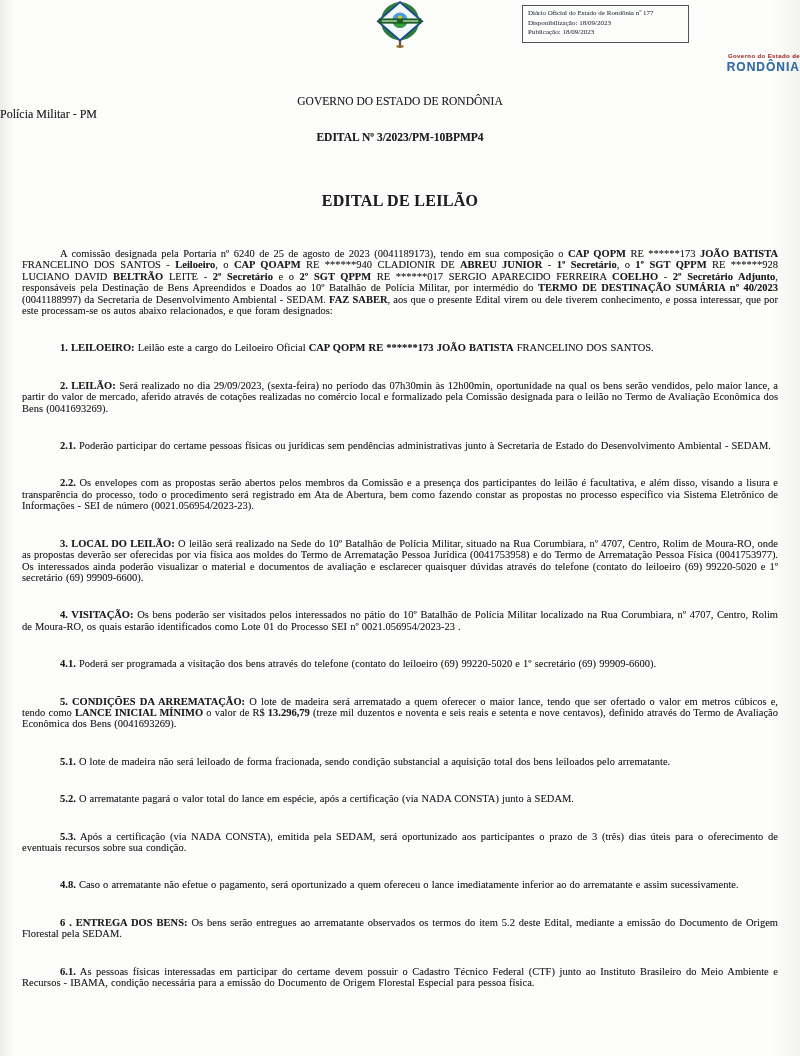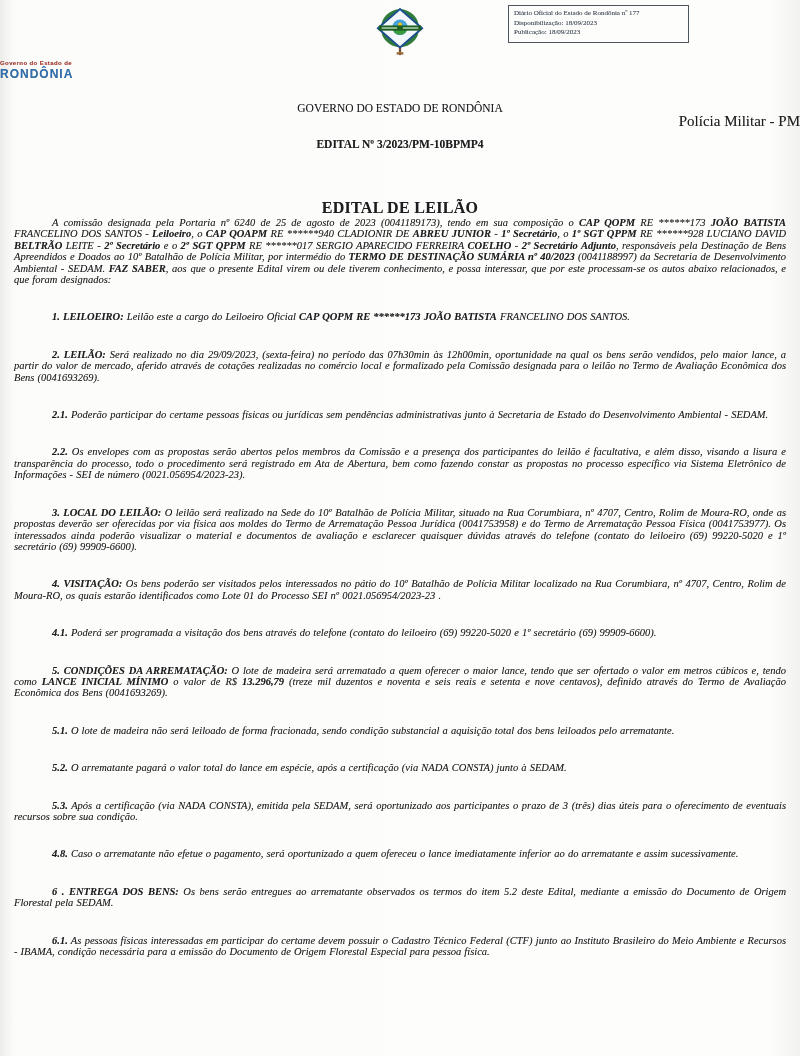--- a/index.html
+++ b/index.html
@@ -17,54 +17,54 @@
   }
   .page { position: relative; width: 800px; height: 1056px; }
 
   
   .meta-box {
     position: absolute;
     top: 5px;
     right: 111px;
     width: 156px;
     border: 1px solid #4d5560;
-    padding: 3px 18px 4px 5px;
+    padding: 3px 4px 4px 5px;
     font-size: 7px;
     line-height: 9.6px;
     color: var(--gazette-text, #3f4a5a);
   }
 
   
-  .logo-block { padding-top: 7px; text-align: left; }
+  .logo-block { text-align: right; }
   .emblem { display: block; margin: 0 auto; }
   .logo-caption {
     margin-top: 3px;
     font-family: "Liberation Sans", sans-serif;
     font-size: 6px;
     font-weight: bold;
     letter-spacing: .4px;
     color: var(--state-caption-red, #b23b2e);
   }
   .logo-name {
     font-family: "Liberation Sans", sans-serif;
     font-size: 12px;
     font-weight: bold;
     letter-spacing: 1px;
     color: var(--state-name-blue, #2f6fae);
     margin-top: 1px;
   }
 
   
   .org-line   { margin-top: 21px; text-align: center; font-size: 11.5px; line-height: 13px; }
-  .dept-line  { text-align: right; font-size: 15px; line-height: 12px; }
+  .dept-line  { text-align: left; font-size: 12px; line-height: 12px; }
   .edital-num { margin-top: 11px; text-align: center; font-size: 11.5px; font-weight: bold; }
   .doc-title  { margin-top: 49px; text-align: center; font-size: 16px; font-weight: bold; letter-spacing: .3px; }
 
   
-  .doc-body { padding: 0 14px; font-style: italic; }
+  .doc-body { margin-top: 38px; padding: 0 22px; }
   .para {
     margin: 0 0 26px 0;
     font-size: 10.5px;
     line-height: 11.4px;
     text-align: justify;
     text-indent: 38px;
     word-spacing: .5px;
   }
   .b { font-weight: bold; }
 </style>

